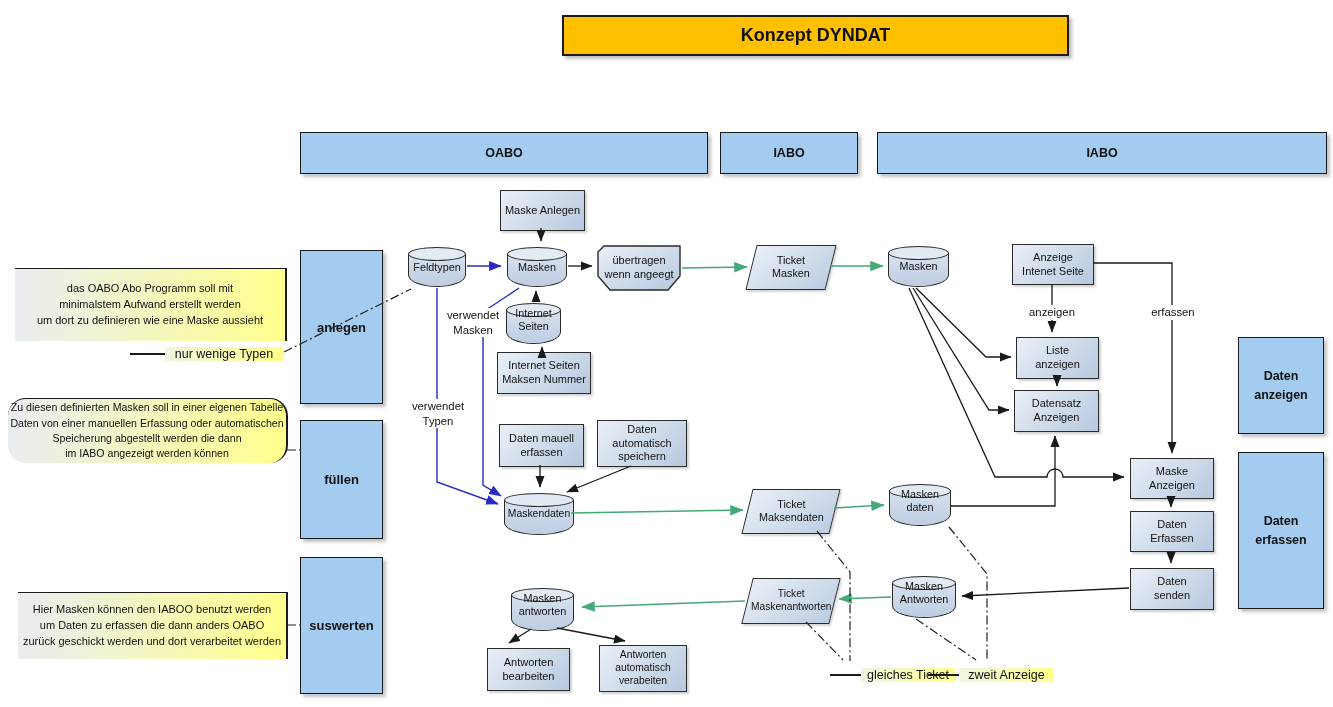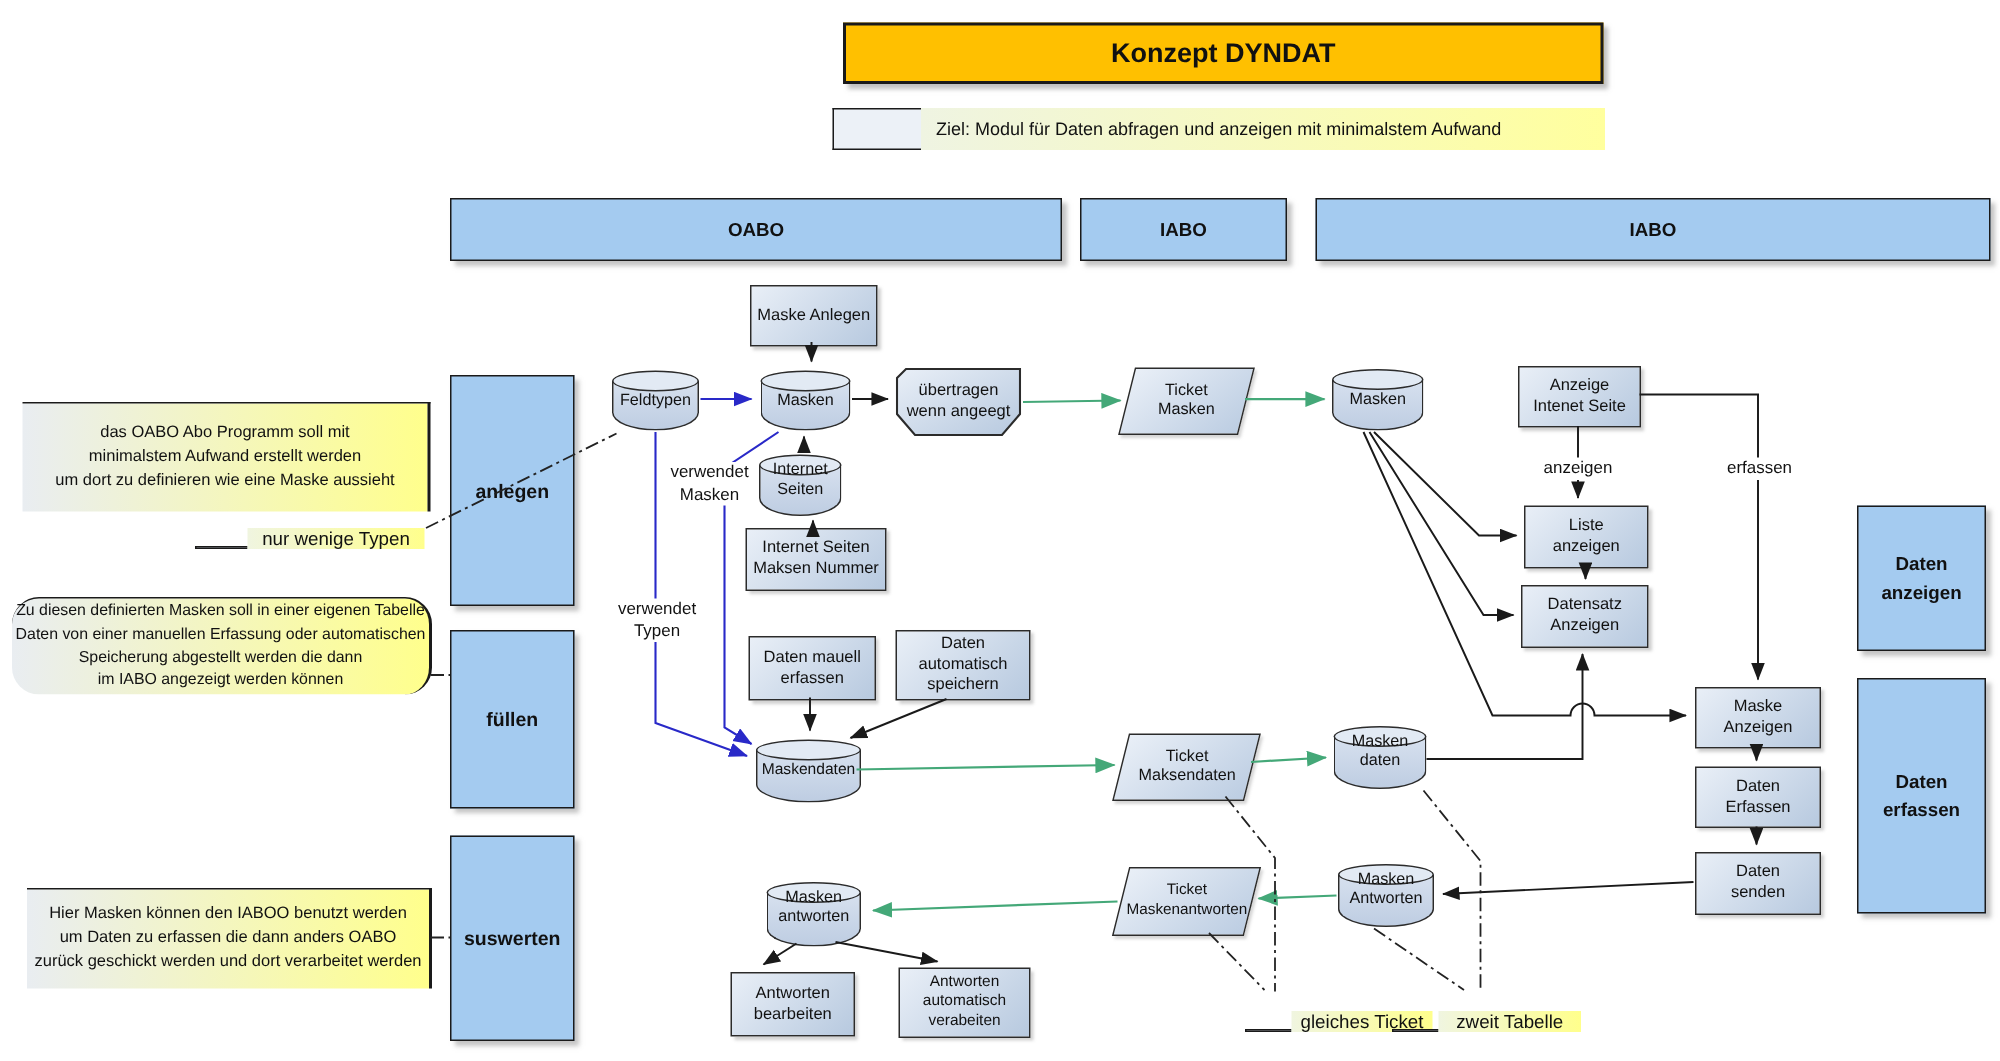--- a/index.html
+++ b/index.html
@@ -35,42 +35,38 @@
   .cyl-label.high{align-items:flex-start;padding-top:4px;}
   
   .para{position:absolute;transform:skewX(-14deg);border:1.3px solid #2b2b2b;
         background:linear-gradient(135deg,#E9EFF7,#BCCDE2);box-shadow:2px 2px 2px rgba(150,150,150,.4);
         display:flex;align-items:center;justify-content:center;}
   .para span{transform:skewX(14deg);display:block;text-align:center;font-size:10.8px;line-height:1.25;white-space:pre-line;}
   
   .note{background:linear-gradient(90deg,#E9EDF1,#FFFF8C);border-right:2.4px solid #1a1a1a;border-top:1.2px solid #1a1a1a;
         display:flex;align-items:center;justify-content:center;text-align:center;font-size:10.6px;
         line-height:1.45;white-space:pre-line;}
-  .minnote{display:flex;align-items:flex-end;}
+  .minnote{display:flex;align-items:center;}
   .minnote .swatch{background:#EBF1F6;border:1.4px solid #1a1a1a;border-right:none;}
   .minnote .mtxt{flex:1;background:linear-gradient(90deg,#F0F5E0,#FFFF8C);display:flex;align-items:center;
         justify-content:center;font-size:12.5px;}
   
   .elabel{position:absolute;background:#fff;text-align:center;font-size:11.3px;line-height:1.3;white-space:pre-line;z-index:6;}
   svg.overlay{position:absolute;left:0;top:0;z-index:5;pointer-events:none;}
   .pent{position:absolute;}
   .pent svg{position:absolute;left:0;top:0;}
   .pent .plabel{position:absolute;left:0;right:0;top:0;bottom:0;display:flex;align-items:center;justify-content:center;
         text-align:center;font-size:11px;line-height:1.25;white-space:pre-line;}
 </style>
 </head>
 <body>
 
 <div id="stage">
 
   <div class="abs title" style="left:562px;top:15px;width:503px;height:37px;">Konzept DYNDAT</div>
-  <div class="abs banner" style="left:555px;top:72px;width:515px;height:28px;">
-    <div class="swatch"></div>
-    <div class="btxt">Ziel: Modul für Daten abfragen und anzeigen mit minimalstem Aufwand</div>
-  </div>
 
   <div class="abs blue colhead" style="left:300px;top:132px;width:406px;height:40px;">OABO</div>
   <div class="abs blue colhead" style="left:720px;top:132px;width:136px;height:40px;">IABO</div>
   <div class="abs blue colhead" style="left:877px;top:132px;width:448px;height:40px;">IABO</div>
 
   <div class="abs blue phase" style="left:300px;top:250px;width:81px;height:152px;">anlegen</div>
   <div class="abs blue phase" style="left:300px;top:420px;width:81px;height:117px;">füllen</div>
   <div class="abs blue phase" style="left:300px;top:557px;width:81px;height:135px;">suswerten</div>
 
   <div class="abs blue side" style="left:1238px;top:337px;width:84px;height:95px;">Daten
@@ -91,21 +87,21 @@
 im IABO angezeigt werden können</div>
   <div class="abs note" style="left:18px;top:592px;width:268px;height:66px;font-size:11px;">Hier Masken können den IABOO benutzt werden
 um Daten zu erfassen die dann anders OABO
 zurück geschickt werden und dort verarbeitet werden</div>
   <div class="abs minnote" style="left:830px;top:662px;width:125px;height:26px;">
     <div class="swatch" style="width:30px;"></div>
     <div class="mtxt">gleiches Ticket</div>
   </div>
   <div class="abs minnote" style="left:928px;top:662px;width:126px;height:26px;">
     <div class="swatch" style="width:30px;"></div>
-    <div class="mtxt">zweit Tabelle</div>
+    <div class="mtxt">zweit Anzeige</div>
   </div>
 
   <div class="abs frect" style="left:500px;top:190px;width:83px;height:39px;">Maske Anlegen</div>
   <div class="abs frect" style="left:497px;top:352px;width:92px;height:40px;">Internet Seiten
 Maksen Nummer</div>
   <div class="abs frect" style="left:499px;top:424px;width:83px;height:41px;">Daten mauell
 erfassen</div>
   <div class="abs frect" style="left:597px;top:420px;width:88px;height:45px;">Daten automatisch
 speichern</div>
   <div class="abs frect" style="left:487px;top:648px;width:81px;height:41px;">Antworten

